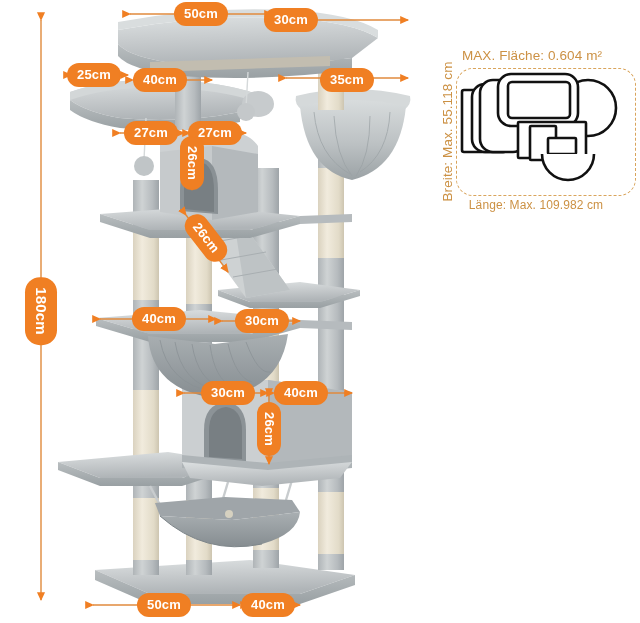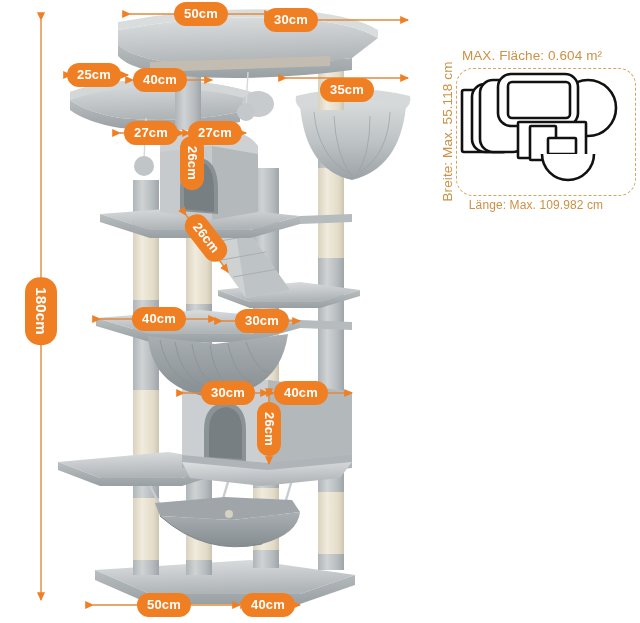--- a/index.html
+++ b/index.html
@@ -253,21 +253,21 @@
       <line x1="269" y1="396" x2="269" y2="464"></line>
       <line x1="93" y1="605" x2="240" y2="605"></line>
       <line x1="248" y1="605" x2="300" y2="605"></line>
     </g>
   </svg>
 
   <div class="badge" style="left:201px;top:14px">50cm</div>
   <div class="badge" style="left:291px;top:20px">30cm</div>
   <div class="badge" style="left:94px;top:75px">25cm</div>
   <div class="badge" style="left:160px;top:80px">40cm</div>
-  <div class="badge" style="left:347px;top:90px">35cm</div>
+  <div class="badge" style="left:347px;top:80px">35cm</div>
   <div class="badge" style="left:151px;top:133px">27cm</div>
   <div class="badge" style="left:215px;top:133px">27cm</div>
   <div class="badge v" style="left:192px;top:163px;transform:translate(-50%,-50%) rotate(90deg)">26cm</div>
   <div class="badge" style="left:206px;top:238px;transform:translate(-50%,-50%) rotate(52deg)">26cm</div>
   <div class="badge" style="left:159px;top:319px">40cm</div>
   <div class="badge" style="left:262px;top:321px">30cm</div>
   <div class="badge" style="left:228px;top:393px">30cm</div>
   <div class="badge" style="left:301px;top:393px">40cm</div>
   <div class="badge v" style="left:269px;top:429px;transform:translate(-50%,-50%) rotate(90deg)">26cm</div>
   <div class="badge" style="left:164px;top:605px">50cm</div>

